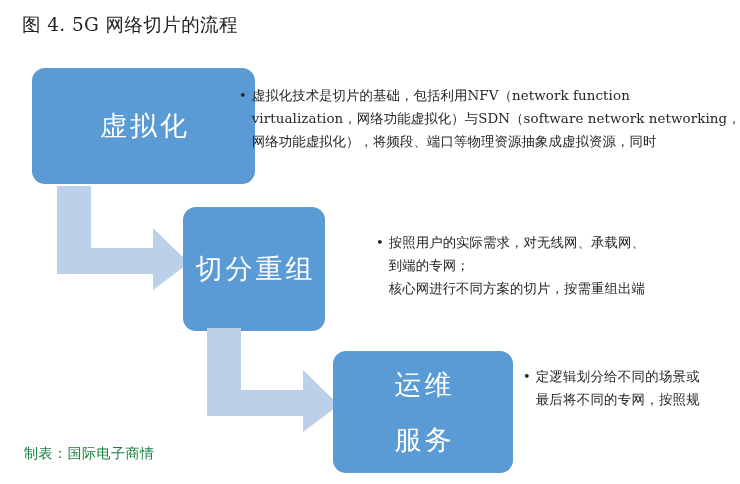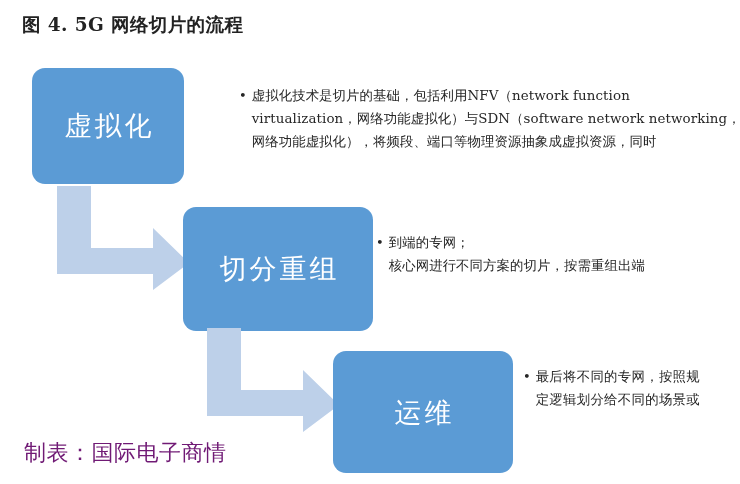--- a/index.html
+++ b/index.html
@@ -28,32 +28,31 @@
   .fig-title {
     position: absolute;
     left: 22px;
     top: 12px;
     font-size: 18.5px;
     line-height: 26px;
     letter-spacing: 0.4px;
     color: #222222;
     white-space: nowrap;
     font-family: "DejaVu Serif", "Liberation Serif", serif;
-    font-weight: bold;
   }
 
   
   .fig-source {
     position: absolute;
     left: 24px;
     top: 440px;
-    font-size: 22px;
+    font-size: 14px;
     line-height: 26px;
     letter-spacing: 0.5px;
-    color: #701a75;
+    color: #15803d;
     white-space: nowrap;
     font-family: "DejaVu Serif", "Liberation Serif", serif;
   }
 
   
   .proc-box {
     position: absolute;
     background: #5B9BD5;
     border-radius: 13px;
     display: flex;
@@ -68,27 +67,27 @@
     font-size: 27px;
     line-height: 40px;
     letter-spacing: 3px;
     text-indent: 3px;
     white-space: nowrap;
   }
 
   #box-virtualization {
     left: 32px;
     top: 68px;
-    width: 152px;
+    width: 223px;
     height: 116px;
   }
   #box-slicing {
     left: 183px;
     top: 207px;
-    width: 190px;
+    width: 142px;
     height: 124px;
   }
   #box-operations {
     left: 333px;
     top: 351px;
     width: 180px;
     height: 122px;
     gap: 10px;
   }
   #box-operations .line {
@@ -191,41 +190,43 @@
   </div>
 
   <div class="proc-box" id="box-slicing">
     <div class="line">切分重组</div>
   </div>
 
   <div class="note" id="note-slicing">
     <div class="note-row">
       <span class="note-bullet">•</span>
       <span class="note-body">
+        <div class="note-line">按照用户的实际需求，对无线网、承载网、</div>
         <div class="note-line">到端的专网；</div>
         <div class="note-line">核心网进行不同方案的切片，按需重组出端</div>
       </span>
     </div>
   </div>
 
   <div class="elbow-arrow" id="arrow-2">
     <svg viewBox="0 0 132 104" width="132" height="104" aria-hidden="true">
       <path d="M 0 0 L 34 0 L 34 62 L 96 62 L 96 42 L 132 77 L 96 104 L 96 88 L 0 88 Z" fill="#BDD0E9"></path>
     </svg>
   </div>
 
   <div class="proc-box" id="box-operations">
     <div class="line">运维</div>
+    <div class="line">服务</div>
   </div>
 
   <div class="note" id="note-operations">
     <div class="note-row">
       <span class="note-bullet">•</span>
       <span class="note-body">
+        <div class="note-line">定逻辑划分给不同的场景或</div>
         <div class="note-line">最后将不同的专网，按照规</div>
-        <div class="note-line">定逻辑划分给不同的场景或</div>
       </span>
     </div>
   </div>
 
   <div class="fig-source">制表：国际电子商情</div>
 
 </div>
 
 </body></html>

